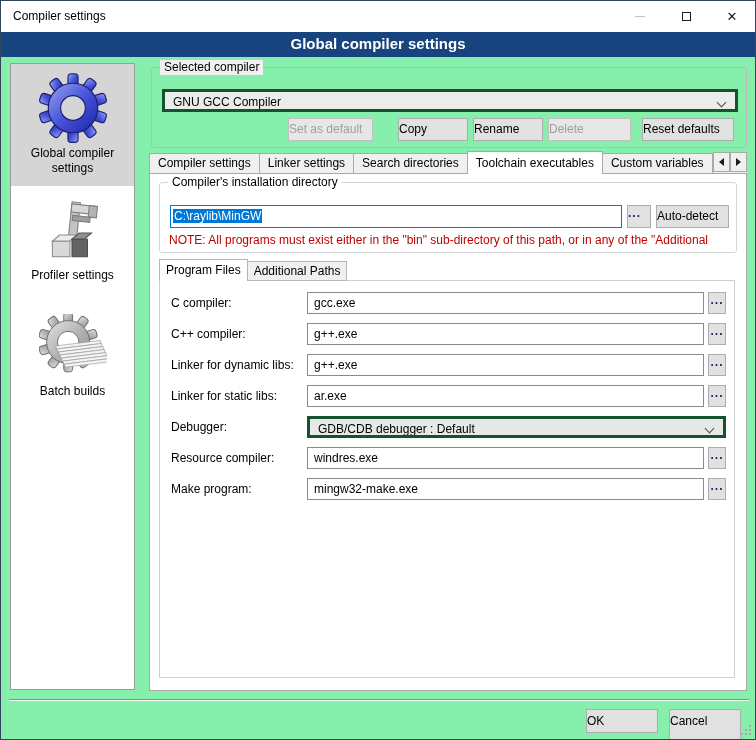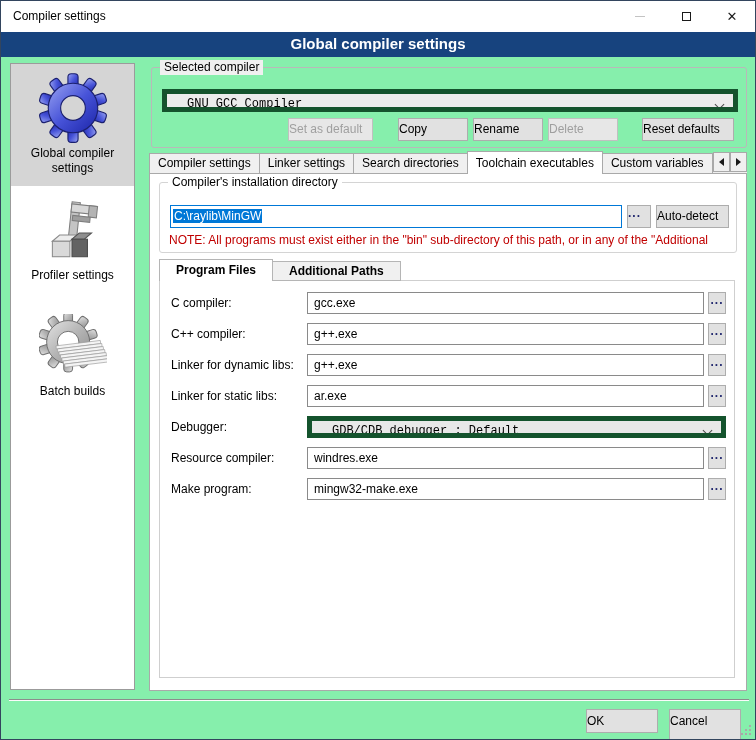--- a/index.html
+++ b/index.html
@@ -33,30 +33,30 @@
   .groupbox { position: absolute; border: 1px solid #b9b9b9; border-radius: 3px; }
   .gb-label { position: absolute; top: -8px; left: 8px; background: #f0f0f0; padding: 0 4px; line-height: 15px; white-space: nowrap; }
   .gb-white { border-color: #d4d4d4; }
   .gb-white > .gb-label { background: #fff; }
 
   
   .btn { position: absolute; height: 23px; background: #e1e1e1; border: 1px solid #adadad; text-align: left; line-height: 21px; cursor: default; }
   .btn.disabled { color: #9f9f9f; background: #e7e7e7; border-color: #c0c0c0; }
 
   
-  .combo { position: absolute; background: #ececec; border: 5px solid #14532d; line-height: 21px; padding: 0 22px 0 20px; white-space: nowrap; overflow: hidden; font-family: Liberation Mono, monospace; }
+  .combo { position: absolute; background: #ececec; border: 3px solid #14532d; line-height: 21px; padding: 0 22px 0 8px; white-space: nowrap; overflow: hidden; }
   .chev { position: absolute; right: 10px; top: 7px; width: 7px; height: 7px; border-right: 1px solid #4a4a4a; border-bottom: 1px solid #4a4a4a; transform: rotate(45deg); }
 
   
   #grp-compiler { left: 150px; top: 66px; width: 596px; height: 81px; }
   #combo-compiler { left: 10px; top: 21px; width: 576px; height: 23px; }
   #btn-setdefault { left: 136px; top: 50px; width: 85px; }
   #btn-copy       { left: 246px; top: 50px; width: 70px; }
   #btn-rename     { left: 321px; top: 50px; width: 70px; }
-  #btn-delete     { left: 396px; top: 50px; width: 70px; }
+  #btn-delete     { left: 396px; top: 50px; width: 83px; }
   #btn-reset      { left: 490px; top: 50px; width: 92px; }
 
   
   .tabstrip { position: absolute; left: 148px; top: 150px; width: 598px; height: 23px; white-space: nowrap; overflow: hidden; }
   .tab { display: inline-block; vertical-align: bottom; height: 21px; line-height: 19px; padding: 0 8px; background: #f0f0f0; border: 1px solid #a9a9a9; margin-right: -1px; position: relative; }
   .tab.active { height: 23px; line-height: 22px; background: #fff; border-bottom: none; z-index: 3; }
   .tab-scroll { position: absolute; top: 151px; width: 17px; height: 20px; background: #f0f0f0; border: 1px solid #a9a9a9; z-index: 4; display: flex; align-items: center; justify-content: center; }
   #tabscroll-left { left: 712px; }
   #tabscroll-right { left: 729px; }
   .tri-left  { width: 0; height: 0; border-top: 4px solid transparent; border-bottom: 4px solid transparent; border-right: 5px solid #1a1a1a; }
@@ -68,21 +68,21 @@
   
   #grp-install { left: 9px; top: 8px; width: 578px; height: 71px; }
   #input-dir { position: absolute; left: 10px; top: 22px; width: 452px; height: 23px; background: #fff; border: 1px solid #0078d7; line-height: 21px; padding: 0 2px; white-space: nowrap; overflow: hidden; }
   #input-dir .sel { background: #0078d7; color: #fff; padding: 0 1px; }
   #btn-dir-browse { left: 467px; top: 22px; width: 24px; height: 23px; color: #20276e; font-weight: bold; letter-spacing: 1px; line-height: 15px; }
   #btn-autodetect { left: 496px; top: 22px; width: 73px; height: 23px; }
   #install-note { position: absolute; left: 9px; top: 50px; width: 564px; color: #c00000; white-space: nowrap; overflow: hidden; }
 
   
   .subtabstrip { position: absolute; left: 9px; top: 85px; height: 22px; white-space: nowrap; z-index: 3; }
-  .subtab { display: inline-block; vertical-align: bottom; height: 20px; line-height: 18px; padding: 0 16px; background: #f0f0f0; border: 1px solid #b5b5b5; margin-right: -1px; font-weight: bold; }
+  .subtab { display: inline-block; vertical-align: bottom; height: 20px; line-height: 18px; padding: 0 6px; background: #f0f0f0; border: 1px solid #b5b5b5; margin-right: -1px; }
   .subtab.active { height: 22px; line-height: 21px; background: #fff; border-bottom: none; }
   #subpanel { position: absolute; left: 9px; top: 106px; width: 576px; height: 398px; background: #fff; border: 1px solid #cfcfcf; z-index: 2; }
 
   
   .frow { position: absolute; left: 0; width: 100%; height: 23px; }
   #frow-0 { top: 11px; } #frow-1 { top: 42px; } #frow-2 { top: 73px; }
   #frow-3 { top: 104px; } #frow-4 { top: 135px; } #frow-5 { top: 166px; } #frow-6 { top: 197px; }
   .flabel { position: absolute; left: 11px; line-height: 23px; }
   .fvalue { position: absolute; left: 147px; top: 0; width: 397px; height: 22px; border: 1px solid #8a8a8a; background: #fff; line-height: 20px; padding: 0 6px; white-space: nowrap; overflow: hidden; }
   .fbrowse { position: absolute; left: 548px; top: 0; width: 18px; height: 22px; background: #e1e1e1; border: 1px solid #adadad; color: #20276e; font-weight: bold; text-align: center; line-height: 14px; letter-spacing: 1px; }

